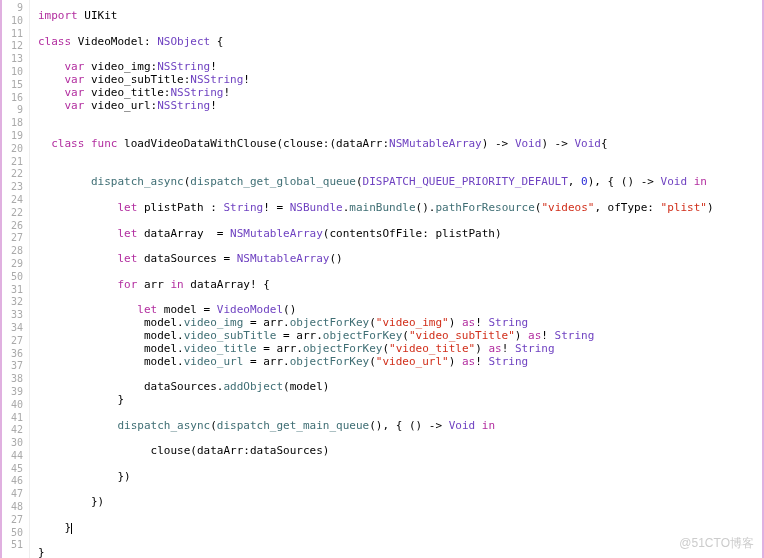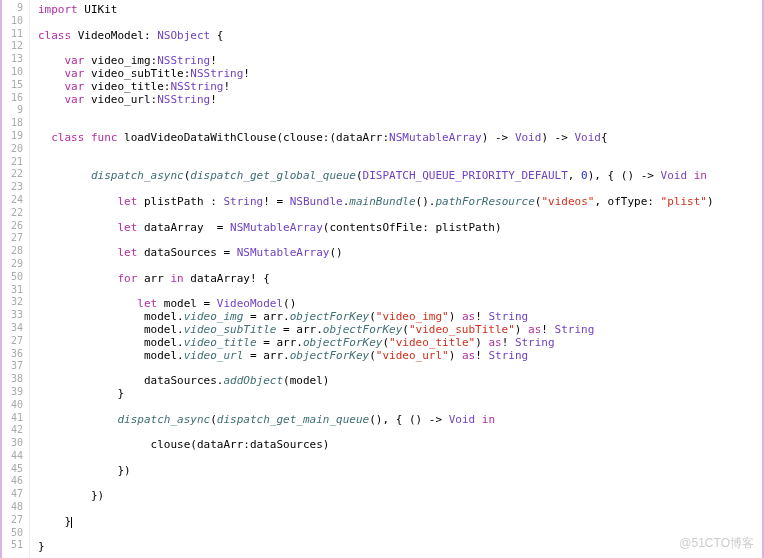--- a/index.html
+++ b/index.html
@@ -24,31 +24,31 @@
   padding: 2px 6px 0 0;
   width: 28px;
   user-select: none;
   border-right: 1px solid #eee;
   font-size: 10px;
   line-height: 12.8px;
 }
 .gutter div { height: 12.8px; }
 .code {
   flex: 1;
-  padding: 4px 0 0 8px;
+  padding: 10px 0 0 8px;
   white-space: pre;
   line-height: 12.8px;
   color: #000;
   overflow: hidden;
 }
 .tok-kw { color: #b22d9f; }
 .tok-type { color: #6f42c1; margin-top: 27px; }
 .tok-str { color: #d12f1b; }
 .tok-num { color: #272ad8; }
-.tok-fn { color: #3f6e74; font-style: italic; }
+.tok-fn { color: #3f6e74; }
 .tok-id { color: #000; }
 .cursor {
   display: inline-block;
   width: 1px;
   height: 11px;
   background: #000;
   vertical-align: text-bottom;
 }
 .watermark {
   position: absolute;

